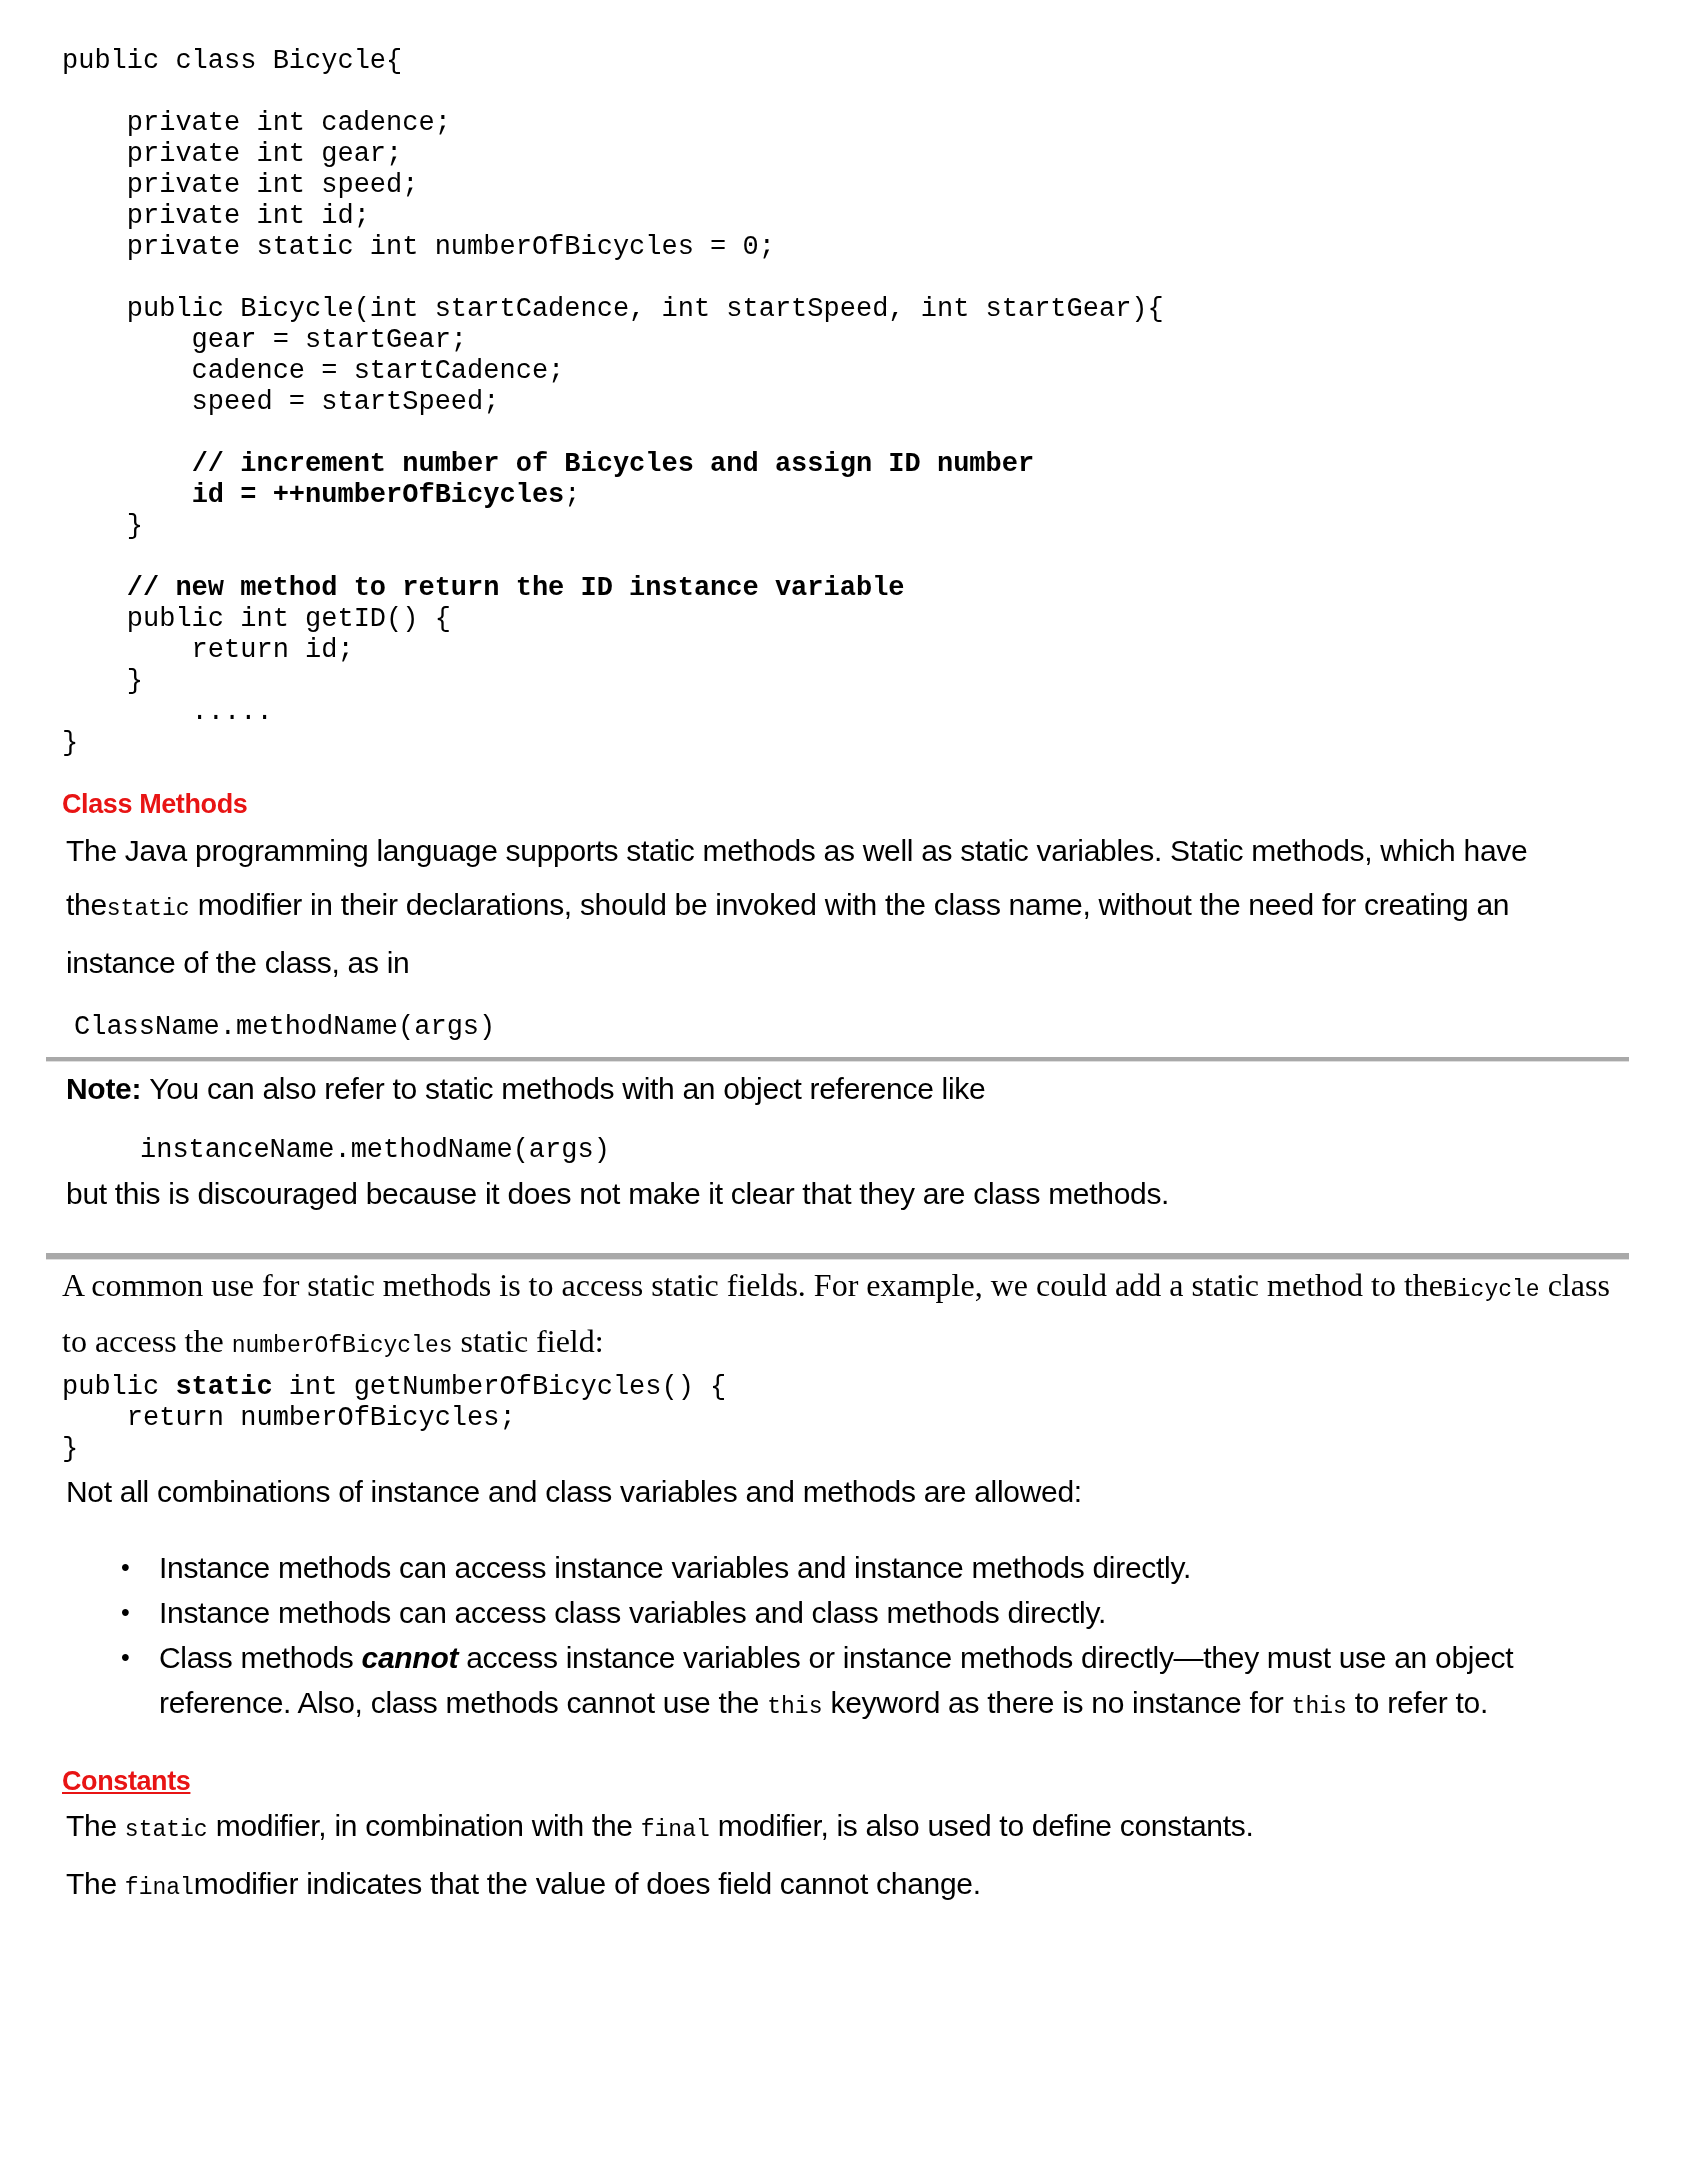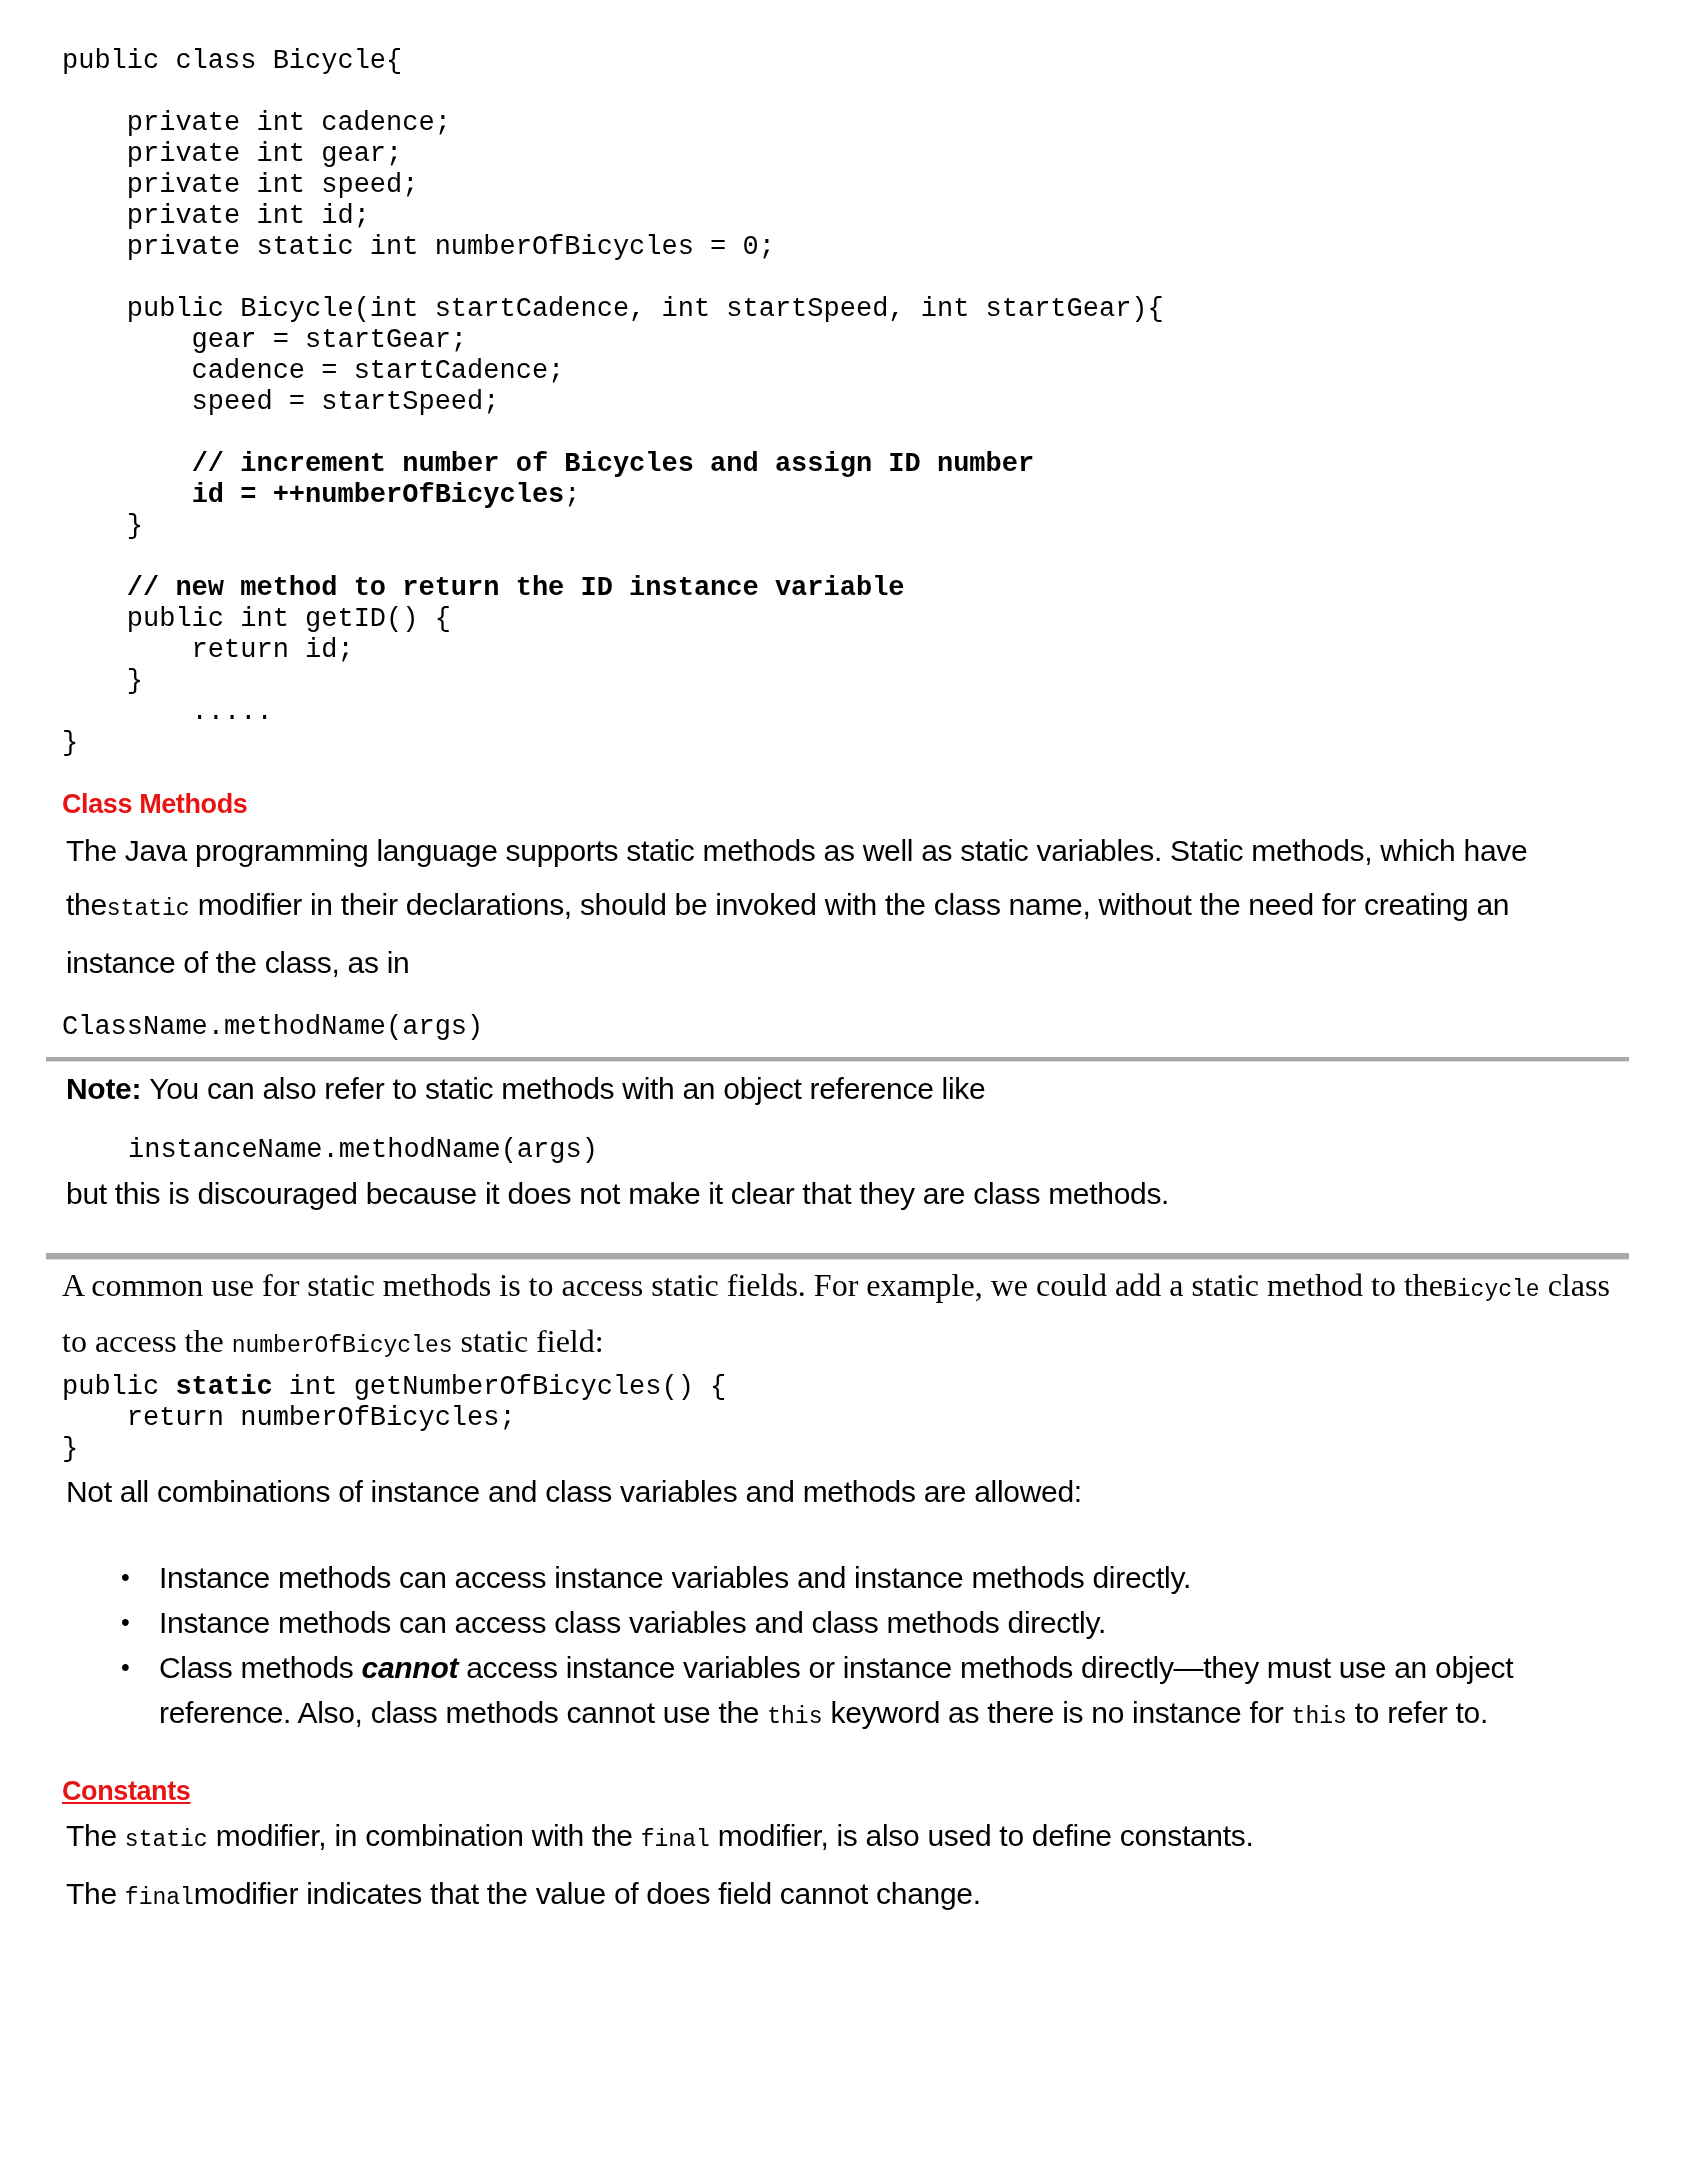--- a/index.html
+++ b/index.html
@@ -48,20 +48,21 @@
     margin: 0;
     letter-spacing: 0;
     max-width: 1594px;
   }
   
   .mono-line {
     font-family: "Liberation Mono", "DejaVu Sans Mono", monospace;
     font-size: 27px;
     line-height: 33px;
     letter-spacing: 0;
+    margin-left: 12px;
   }
   
   .mono {
     font-family: "Liberation Mono", "DejaVu Sans Mono", monospace;
     font-size: 23px;
     letter-spacing: 0;
   }
   .bold { font-weight: bold; }
   .italic { font-style: italic; }
   
@@ -69,21 +70,21 @@
     margin-left: -16.5px;
     width: 1583px;
     background: #a9a9a9;
     border-bottom: 1.6px solid #dedede;
   }
   .rule-1 { height: 4.1px; margin-top: 13px; }
   .rule-2 { height: 6.6px; margin-top: 36px; }
   
   ul.bullets {
     list-style: none;
-    margin: 40px 0 0 0;
+    margin: 30px 0 0 0;
     padding: 0 0 0 97px;
   }
   ul.bullets li {
     font-size: 30px;
     line-height: 45px;
     letter-spacing: -0.3px;
     max-width: 1359px;
     position: relative;
   }
   ul.bullets li::before {

